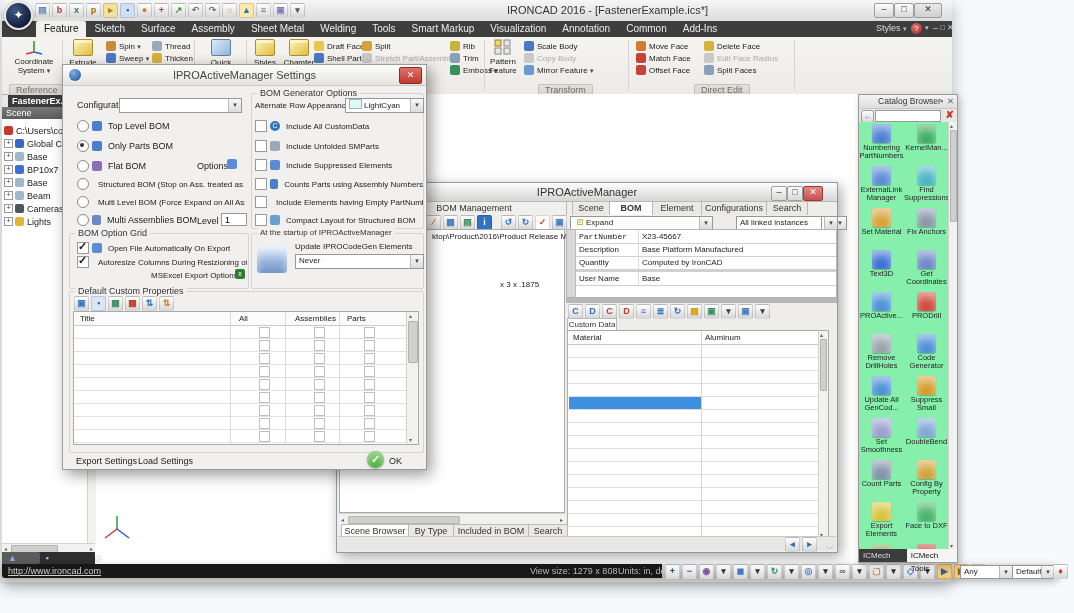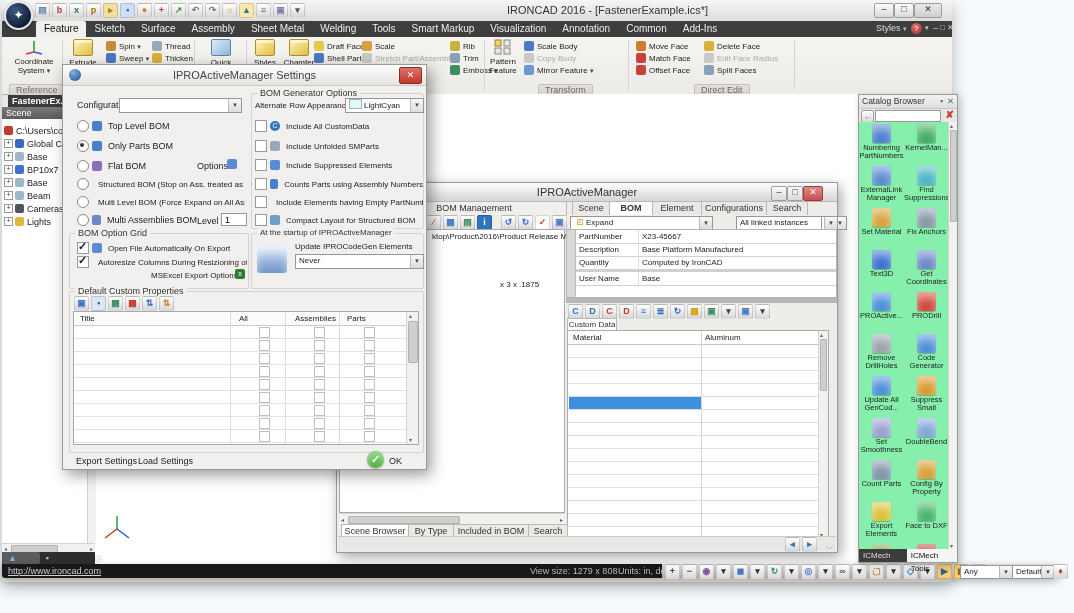--- a/index.html
+++ b/index.html
@@ -123,21 +123,21 @@
     <div class="bigb" style="left:196px;top:2px;width:46px;">
       <span class="bcube"></span>
       <div>Quick</div>
     </div>
     <div class="gsep" style="left:244px;top:3px;height:50px;"></div>
 
     <div class="bigb" style="left:248px;top:2px;width:30px;"><span class="ycube"></span><div>Styles</div></div>
     <div class="bigb" style="left:280px;top:2px;width:34px;"><span class="ycube"></span><div>Chamfer</div></div>
     <div class="rsb" style="left:312px;top:4px;"><span class="si" style="background:#e8c84a;"></span><span>Draft Faces</span></div>
     <div class="rsb" style="left:312px;top:16px;"><span class="si" style="background:#4a79c4;"></span><span>Shell Part</span></div>
-    <div class="rsb" style="left:360px;top:4px;"><span class="si" style="background:#d8a23a;"></span><span>Scale</span></div>
+    <div class="rsb" style="left:360px;top:4px;"><span class="si" style="background:#d8a23a;"></span><span>Split</span></div>
     <div class="rsb dis" style="left:360px;top:16px;"><span class="si" style="background:#c9c9c9;"></span><span>Stretch Part/Assembly</span></div>
     <div class="rsb" style="left:448px;top:4px;"><span class="si" style="background:#c9b23a;"></span><span>Rib</span></div>
     <div class="rsb" style="left:448px;top:16px;"><span class="si" style="background:#8aa0b8;"></span><span>Trim</span></div>
     <div class="rsb" style="left:448px;top:28px;"><span class="si" style="background:#3a8f5f;"></span><span>Emboss</span> <span class="car">▾</span></div>
     <div class="gsep" style="left:482px;top:3px;height:50px;"></div>
 
     <div class="bigb" style="left:484px;top:2px;width:34px;">
       <svg width="18" height="16">
           <rect x="1" y="1" width="6" height="6" fill="#f3d36a" stroke="#9a7f2a"></rect>
           <rect x="10" y="1" width="6" height="6" fill="#e8e8e8" stroke="#888"></rect>
@@ -234,21 +234,21 @@
     <span class="abs statustx" style="left:616px;top:2px;">Units: in, deg</span>
     <div class="abs" style="left:660px;top:0;width:396px;height:14px;background:linear-gradient(#dcdcdc,#a8a8a8);">
       <span id="sb-icons" style="position:absolute;left:2px;top:0px;"><span class="tbi" style="color: rgb(29, 79, 138);">+</span><span class="tbi" style="color: rgb(29, 79, 138);">−</span><span class="tbi" style="color: rgb(122, 79, 158);">◉</span><span class="tbi" style="color: rgb(51, 51, 51);">▾</span><span class="tbi" style="color: rgb(74, 121, 196);">◼</span><span class="tbi" style="color: rgb(51, 51, 51);">▾</span><span class="tbi" style="color: rgb(46, 143, 90);">↻</span><span class="tbi" style="color: rgb(51, 51, 51);">▾</span><span class="tbi" style="color: rgb(74, 121, 196);">◎</span><span class="tbi" style="color: rgb(51, 51, 51);">▾</span><span class="tbi" style="color: rgb(85, 85, 85);">∞</span><span class="tbi" style="color: rgb(51, 51, 51);">▾</span><span class="tbi" style="color: rgb(208, 124, 46);">▢</span><span class="tbi" style="color: rgb(51, 51, 51);">▾</span><span class="tbi" style="color: rgb(74, 121, 196);">◇</span><span class="tbi" style="color: rgb(51, 51, 51);">▾</span><span class="tbi" style="color: rgb(47, 95, 168); background: rgb(246, 205, 117);">▶</span><span class="tbi" style="color: rgb(138, 106, 31); background: rgb(246, 205, 117);">▶</span><span class="tbi" style="color: rgb(51, 51, 51);">▷</span></span>
     </div>
     <div class="sel" style="left:958px;top:1px;width:48px;height:12px;"><span>Any</span><span class="carbox">▾</span></div>
     <div class="sel" style="left:1010px;top:1px;width:38px;height:12px;"><span>Default</span><span class="carbox">▾</span></div>
     <span class="abs tbi" style="left:1050px;top:0px;color:#c43a2f;">♦</span>
   </div>
 
   <div class="abs" style="left:858px;top:94px;width:100px;height:469px;background:#f0efed;border:1px solid #9a9a9a;box-sizing:border-box;box-shadow:2px 3px 8px rgba(0,0,0,.2);">
-    <div style="height:13px;background:linear-gradient(#f3f3f3,#dedede);border-bottom:1px solid #c6c6c6;font-size:8.5px;color:#333;line-height:13px;padding-left:3px;position:relative;">
+    <div style="height:13px;background:linear-gradient(#f3f3f3,#dedede);border-bottom:1px solid #c6c6c6;font-size:8.5px;color:#333;line-height:13px;padding-left:3px;position:relative;text-align:center;">
       <span>Catalog Browser</span>
       <span style="position:absolute;right:14px;top:0;color:#666;">▪</span>
       <span style="position:absolute;right:3px;top:0;color:#666;">✕</span>
     </div>
     <div style="height:14px;position:relative;background:#e9e7e4;">
       <span style="position:absolute;left:2px;top:1px;width:11px;height:11px;background:linear-gradient(#fcfcfc,#d9d9d9);border:1px solid #9e9e9e;border-radius:2px;font-size:8px;line-height:11px;text-align:center;color:#2f6fc4;">←</span>
       <span style="position:absolute;left:16px;top:1px;width:64px;height:10px;background:#fff;border:1px solid #9a9a9a;"></span>
       <span style="position:absolute;right:3px;top:0px;color:#c43a2f;font-weight:bold;font-size:10px;">✘</span>
     </div>
     <div style="position:absolute;left:0;top:27px;width:90px;height:428px;background:#86efac;overflow:hidden;display:grid;grid-template-columns:45px 45px;grid-auto-rows:42px;">
@@ -375,21 +375,21 @@
       </div>
 
     <div style="position:absolute;left:2px;top:46px;width:226px;height:284px;background:#fff;border:1px solid #aaa;box-sizing:border-box;">
       <span class="nw" style="position:absolute;left:92px;top:2px;font-size:8px;color:#222;">ktop\Product\2016\Product Release Material\</span>
       <span class="nw" style="position:absolute;left:160px;top:50px;font-size:8px;color:#222;">x 3 x .1875</span>
     </div>
 
     <div style="position:absolute;left:229px;top:46px;width:271px;height:69px;background:#fff;border:1px solid #b5b5b5;box-sizing:border-box;">
       <div style="position:absolute;left:0;top:0;bottom:0;width:8px;background:#d8d8d8;border-right:1px solid #bbb;"></div>
       <div style="position:absolute;left:9px;top:0;right:0;height:13px;border-bottom:1px solid #cfcfcf;">
-          <span class="tx8 abs nw" style="left:3px;top:2px;">PartNumber</span>
+          <span class="tx8 abs nw" style="left:3px;top:2px;font-family:Liberation Mono, monospace;">PartNumber</span>
           <span class="tx8 abs nw" style="left:66px;top:2px;">X23-45667</span>
           <span class="abs" style="left:62px;top:0;bottom:0;width:1px;background:#dcdcdc;"></span>
         </div>
       <div style="position:absolute;left:9px;top:13px;right:0;height:13px;border-bottom:1px solid #cfcfcf;">
           <span class="tx8 abs nw" style="left:3px;top:2px;">Description</span>
           <span class="tx8 abs nw" style="left:66px;top:2px;">Base Platform Manufactured</span>
           <span class="abs" style="left:62px;top:0;bottom:0;width:1px;background:#dcdcdc;"></span>
         </div>
       <div style="position:absolute;left:9px;top:26px;right:0;height:13px;border-bottom:1px solid #cfcfcf;">
           <span class="tx8 abs nw" style="left:3px;top:2px;">Quantity</span>

